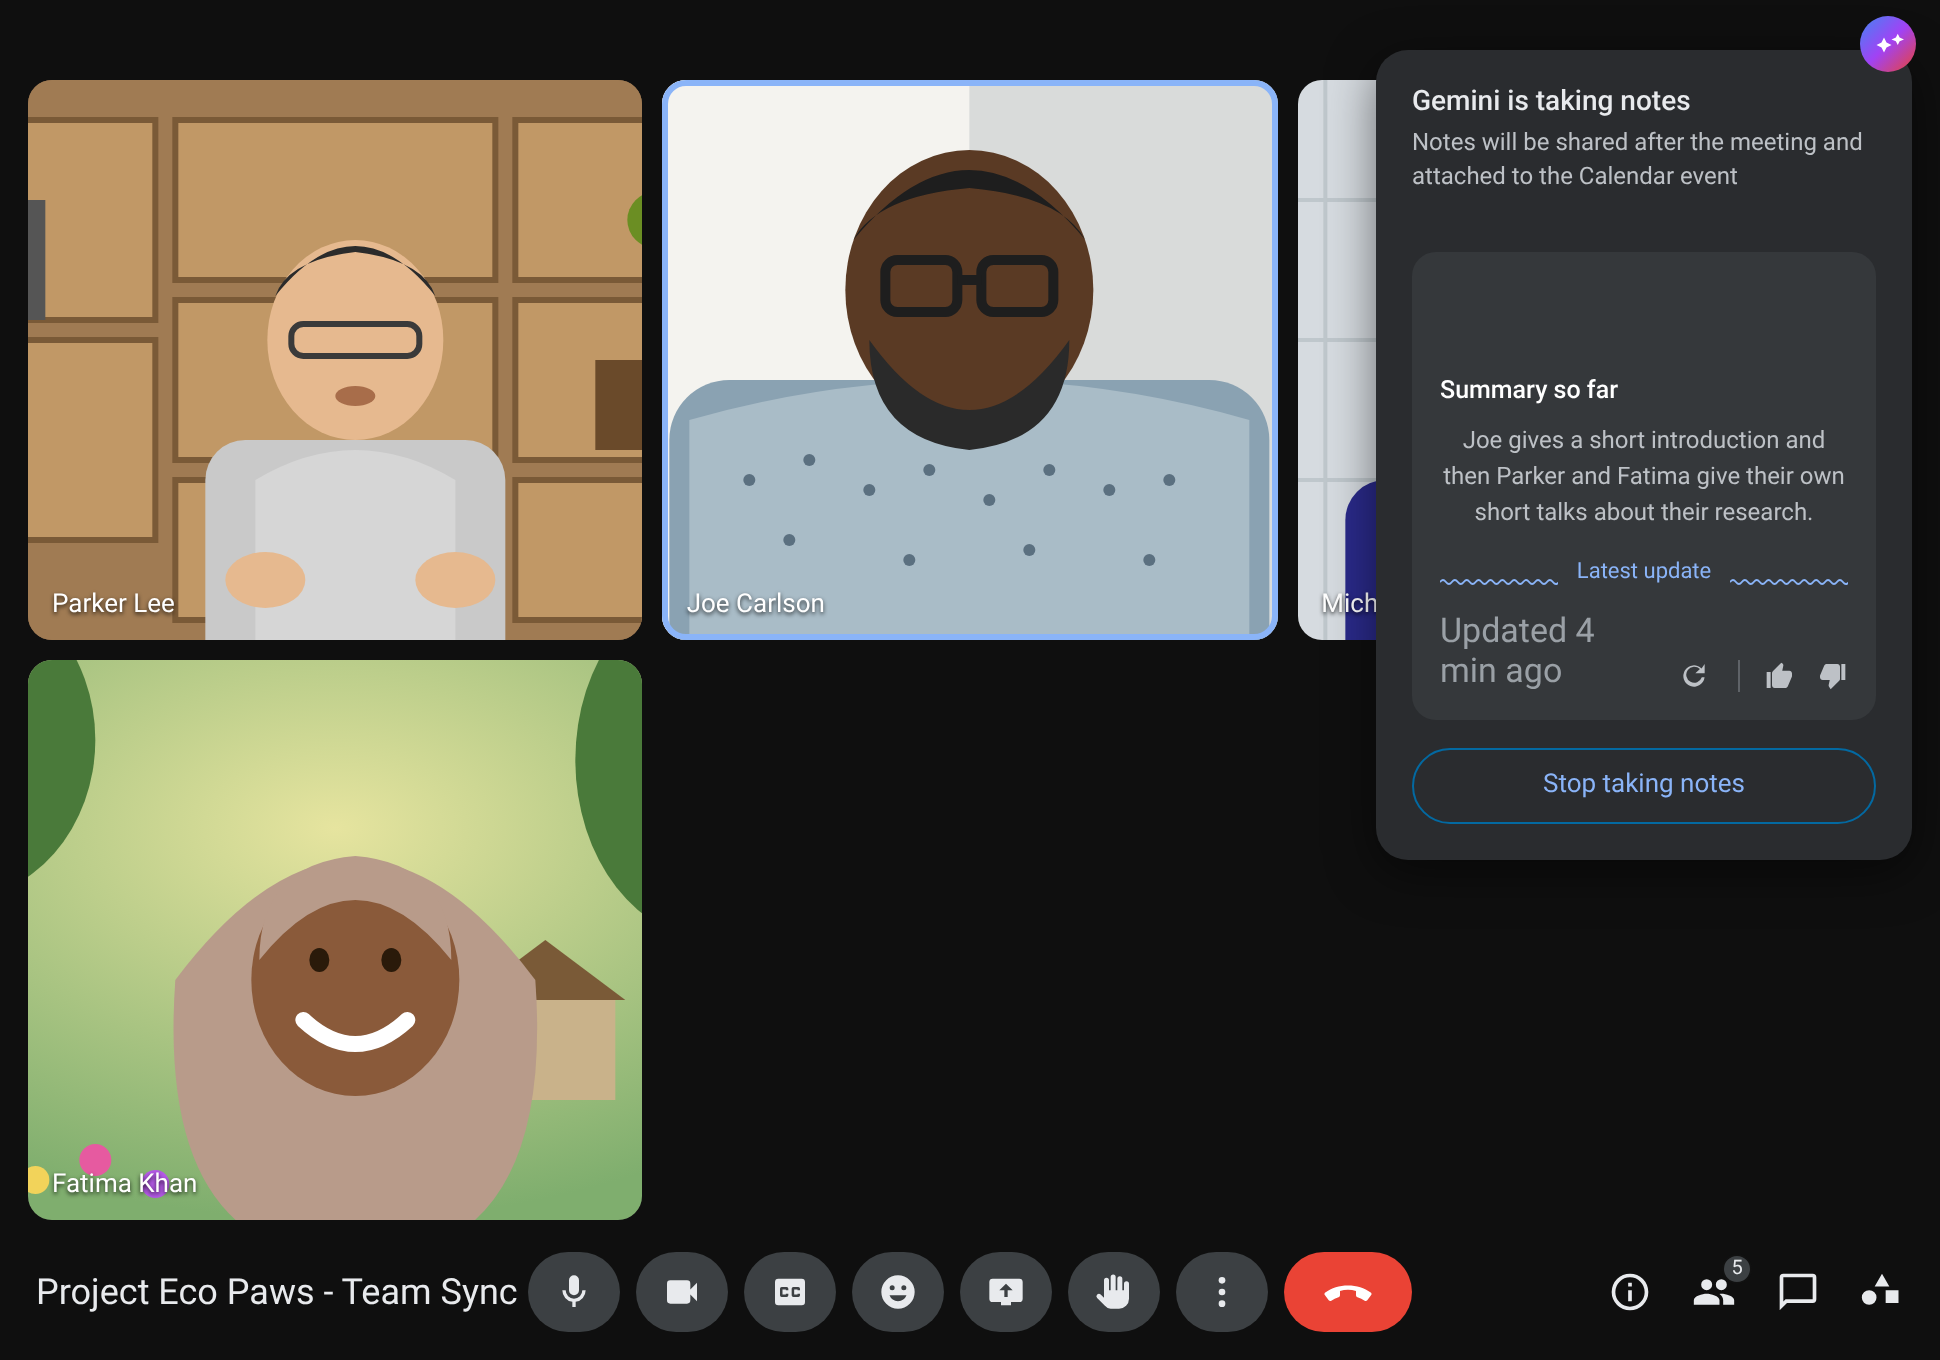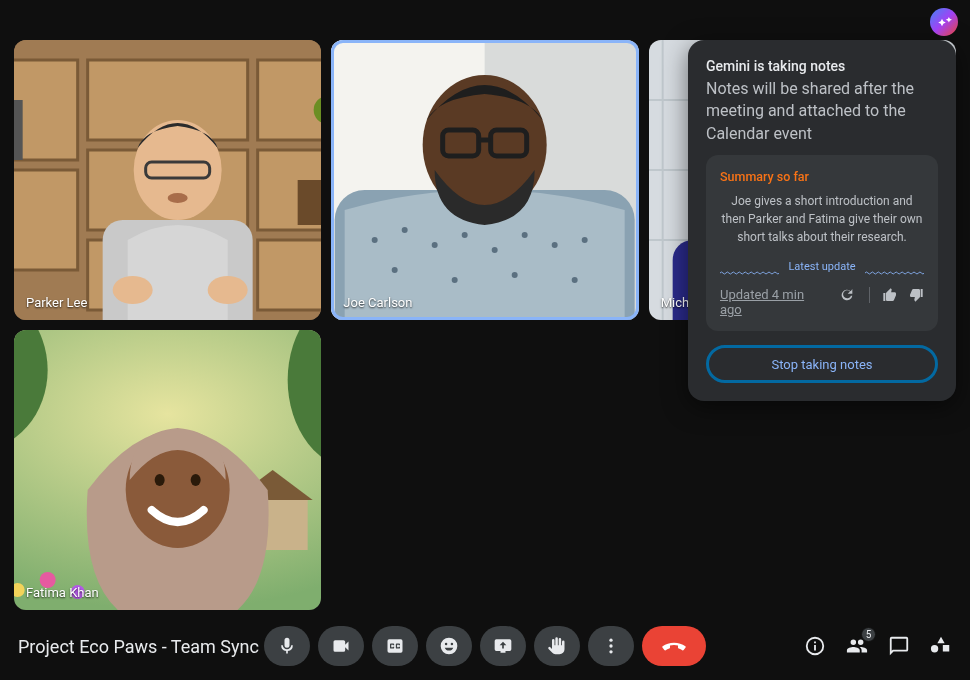--- a/index.html
+++ b/index.html
@@ -94,62 +94,62 @@
     background: linear-gradient(135deg, #4285f4, #a142f4, #ea4335);
     display: flex; align-items: center; justify-content: center;
     cursor: pointer;
     z-index: 5;
   }
   .spark-btn svg { width: 15px; height: 15px; fill: #fff; }
 
   
   .panel {
     position: absolute;
-    top: 40px; right: 14px;
+    top: 25px; right: 14px;
     width: 268px;
     background: #2a2c2f;
     border-radius: 16px;
     padding: 18px;
     box-shadow: 0 6px 24px rgba(0,0,0,.5);
     z-index: 4;
     font-size: 12.5px;
     color: #bdc1c6;
   }
   .panel .title { font-size: 14px; color: #e8eaed; font-weight: 500; margin-bottom: 4px; }
-  .panel .sub { font-size: 16px; line-height: 1.4; margin-bottom: 10px; }
+  .panel .sub { font-size: 12px; line-height: 1.4; margin-bottom: 29px; }
   .panel .card {
     background: #35383b;
     border-radius: 12px;
     padding: 14px;
   }
-  .panel .card h4 { font-size: 12.5px; color: #f97316; font-weight: 500; margin-bottom: 8px; }
+  .panel .card h4 { font-size: 12.5px; color: #ffffff; font-weight: 500; margin-bottom: 8px; margin-top: 48px; }
   .panel .card p { font-size: 12px; line-height: 1.5; color: #bdc1c6; text-align: center; }
   .divider-row {
     display: flex; align-items: center; gap: 9px;
     margin: 14px 0;
     color: #8ab4f8; font-size: 11px;
   }
   .wavy { flex: 1; height: 4px; }
   .wavy svg { width: 100%; height: 4px; }
   .card-footer {
     margin-top: 14px;
-    display: flex; align-items: flex-start;
+    display: flex; align-items: flex-end;
     gap: 14px;
-    font-size: 13px; color: #9aa0a6; text-decoration: underline;
+    font-size: 17px; color: #9aa0a6;
   }
   .card-footer .spacer { flex: 1; }
   .footer-icon { width: 16px; height: 16px; cursor: pointer; }
   .footer-icon svg { width: 16px; height: 16px; fill: #bdc1c6; }
   .icon-pair {
     display: flex; gap: 10px; padding-left: 12px;
     border-left: 1px solid #5f6368;
   }
   .stop-btn {
     margin-top: 14px;
-    border: 3px solid #0369a1;
+    border: 1px solid #0369a1;
     border-radius: 22px;
     height: 38px;
     display: flex; align-items: center; justify-content: center;
     color: #8ab4f8; font-size: 13px;
     cursor: pointer;
   }
 </style>
 </head>
 <body>
 

